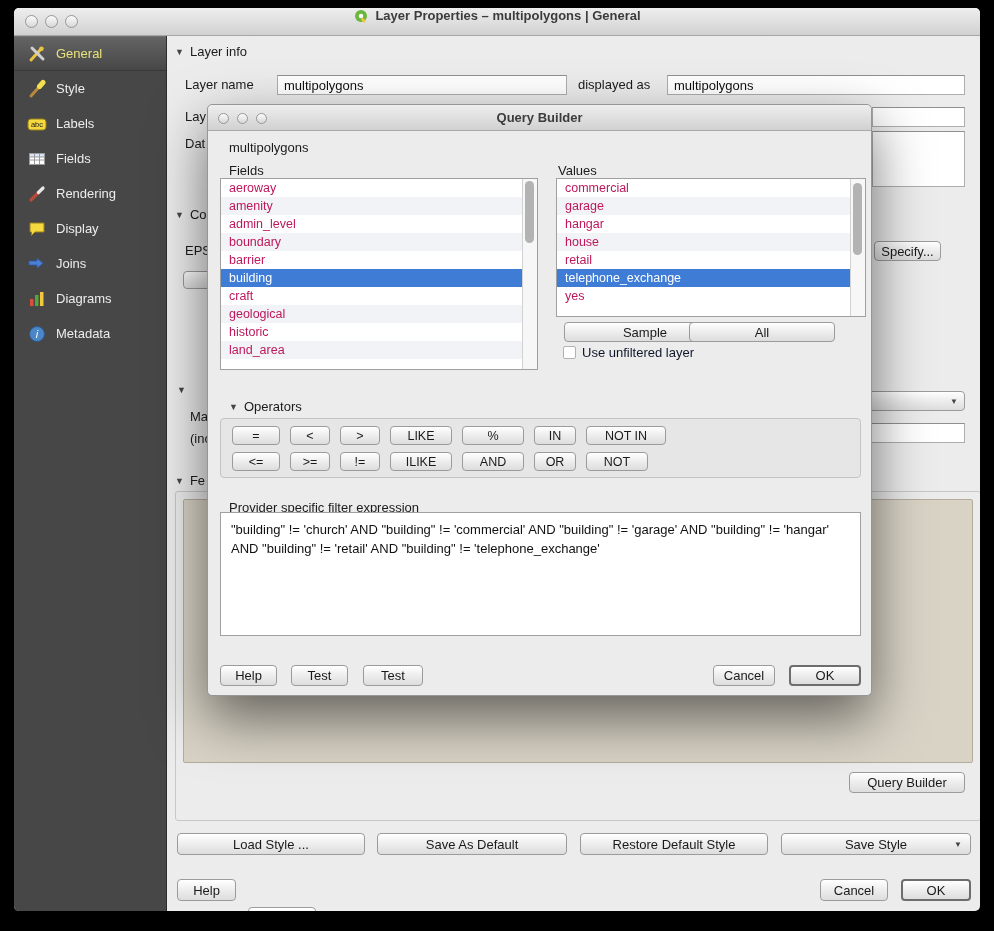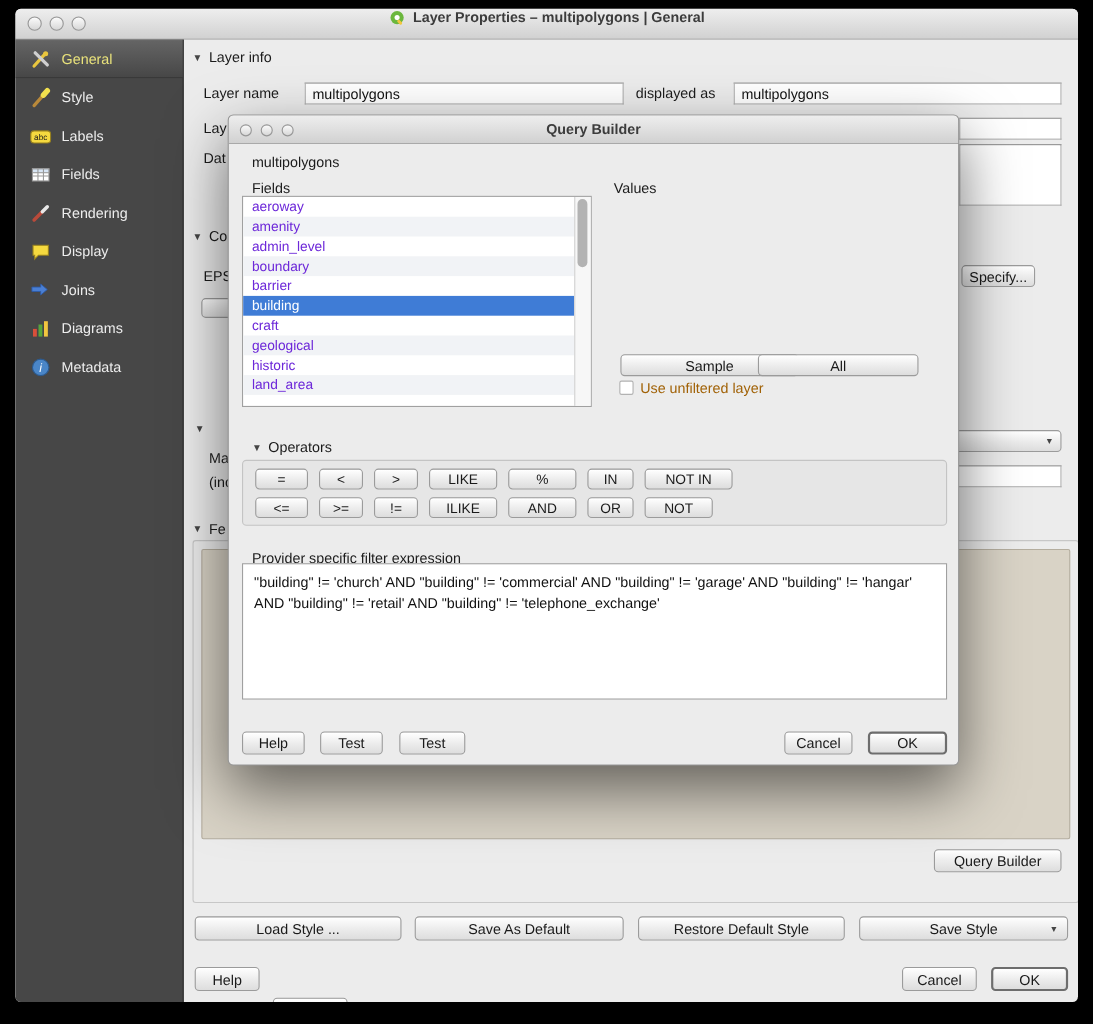--- a/index.html
+++ b/index.html
@@ -49,32 +49,32 @@
             border:1px solid #969696; border-radius:5px; z-index:10;
             box-shadow:0 22px 55px rgba(0,0,0,.55); }
   .dlg-titlebar { position:absolute; left:0; top:0; right:0; height:26px;
                   background:linear-gradient(#eeeeee,#d1d1d1); border-bottom:1px solid #a9a9a9;
                   border-radius:5px 5px 0 0; }
   .dlg-title { position:absolute; left:0; right:0; top:0; height:25px; display:flex;
                align-items:center; justify-content:center; font-size:13px; font-weight:700; color:#3c3c3c; }
 
   .listbox { position:absolute; background:#fff; border:1px solid #a0a0a0; overflow:hidden; }
   .rows { position:absolute; left:0; top:0; right:15px; bottom:0; }
-  .list-row { height:18px; line-height:18px; padding-left:8px; font-size:12.5px; color:#6d28d9; white-space:nowrap; }
+  .list-row { height:18px; line-height:18px; padding-left:8px; font-size:12.5px; color:#be185d; white-space:nowrap; }
   .list-row:nth-child(even) { background:#f1f3f6; }
   .list-row.selected { background:#3f7cd6; color:#fff; }
   .vscroll { position:absolute; top:0; right:0; bottom:0; width:15px; background:#f7f7f7; border-left:1px solid #d2d2d2; }
   .vthumb { position:absolute; left:2px; width:9px; border-radius:4.5px; background:#b3b3b3; }
 
   .groupbox { position:absolute; background:#e6e6e6; border:1px solid #c4c4c4; border-radius:4px; }
   .op-row { position:absolute; display:flex; gap:10px; }
   .op-btn { height:19px; font-size:12.5px; }
   .w48{width:48px} .w40{width:40px} .w62{width:62px} .w42{width:42px} .w80{width:80px}
 
-  .check-row { position:absolute; display:flex; align-items:center; gap:6px; font-size:13px; color:#a16207; }
+  .check-row { position:absolute; display:flex; align-items:center; gap:6px; font-size:13px; color:#0f172a; }
   .checkbox { width:13px; height:13px; background:#fff; border:1px solid #b2b2b2; border-radius:2px; }
 
   .exprbox { position:absolute; background:#fff; border:1px solid #a0a0a0; padding:8px 10px;
              font-size:13px; line-height:1.45; color:#111; }
 </style>
 </head>
 <body>
 
 <div id="screen">
 
@@ -241,20 +241,34 @@
         <div class="list-row">geological</div>
         <div class="list-row">historic</div>
         <div class="list-row">land_area</div>
       </div>
       <div class="vscroll">
         <div class="vthumb" style="top:2px; height:62px"></div>
       </div>
     </div>
 
     <div class="label" style="left:350px; top:56px">Values</div>
+    <div class="listbox" style="left:348px; top:73px; width:310px; height:139px">
+      <div class="rows">
+        <div class="list-row">commercial</div>
+        <div class="list-row">garage</div>
+        <div class="list-row">hangar</div>
+        <div class="list-row">house</div>
+        <div class="list-row">retail</div>
+        <div class="list-row selected">telephone_exchange</div>
+        <div class="list-row">yes</div>
+      </div>
+      <div class="vscroll">
+        <div class="vthumb" style="top:4px; height:72px"></div>
+      </div>
+    </div>
 
     <div class="btn" style="left:356px; top:217px; width:162px; height:20px">Sample</div>
     <div class="btn" style="left:481px; top:217px; width:146px; height:20px">All</div>
 
     <div class="check-row" style="left:355px; top:240px">
       <span class="checkbox"></span>
       <span>Use unfiltered layer</span>
     </div>
 
     <div class="sect" style="left:21px; top:294px">

